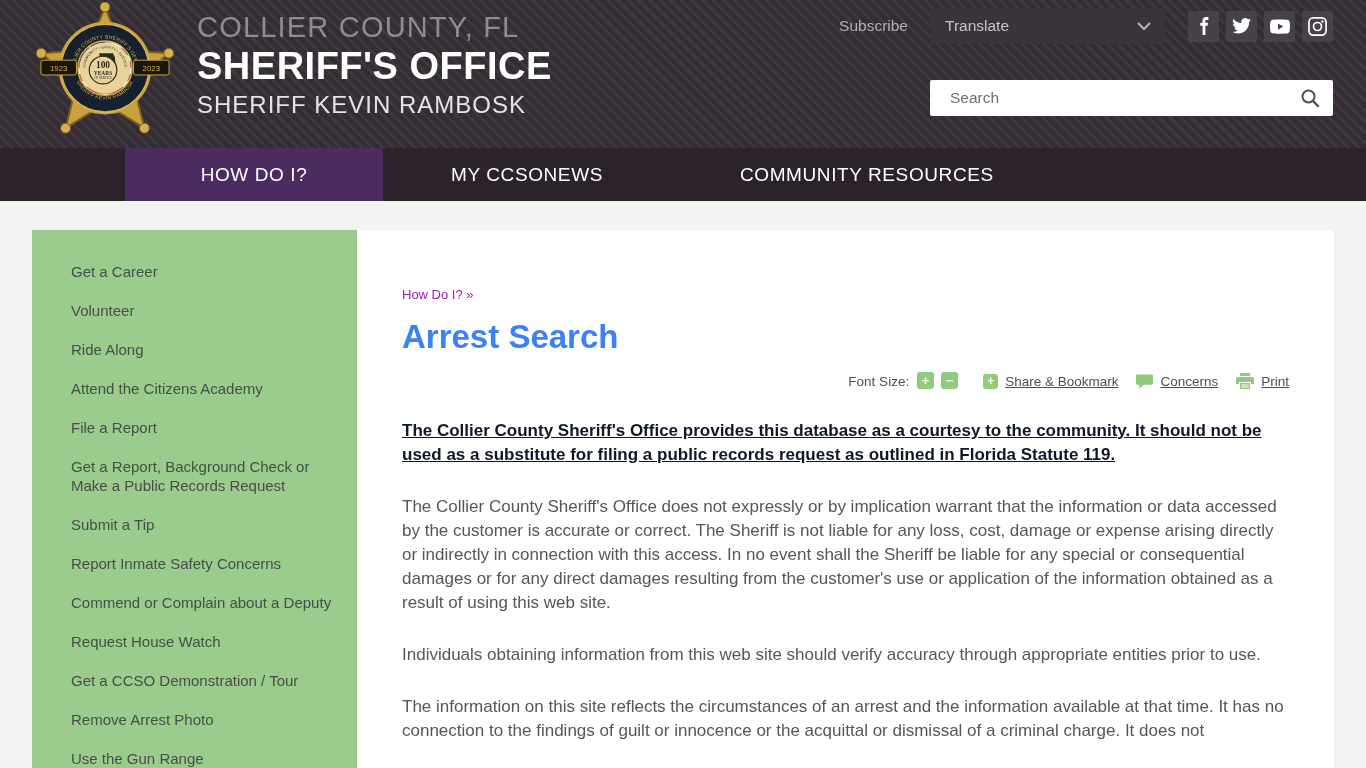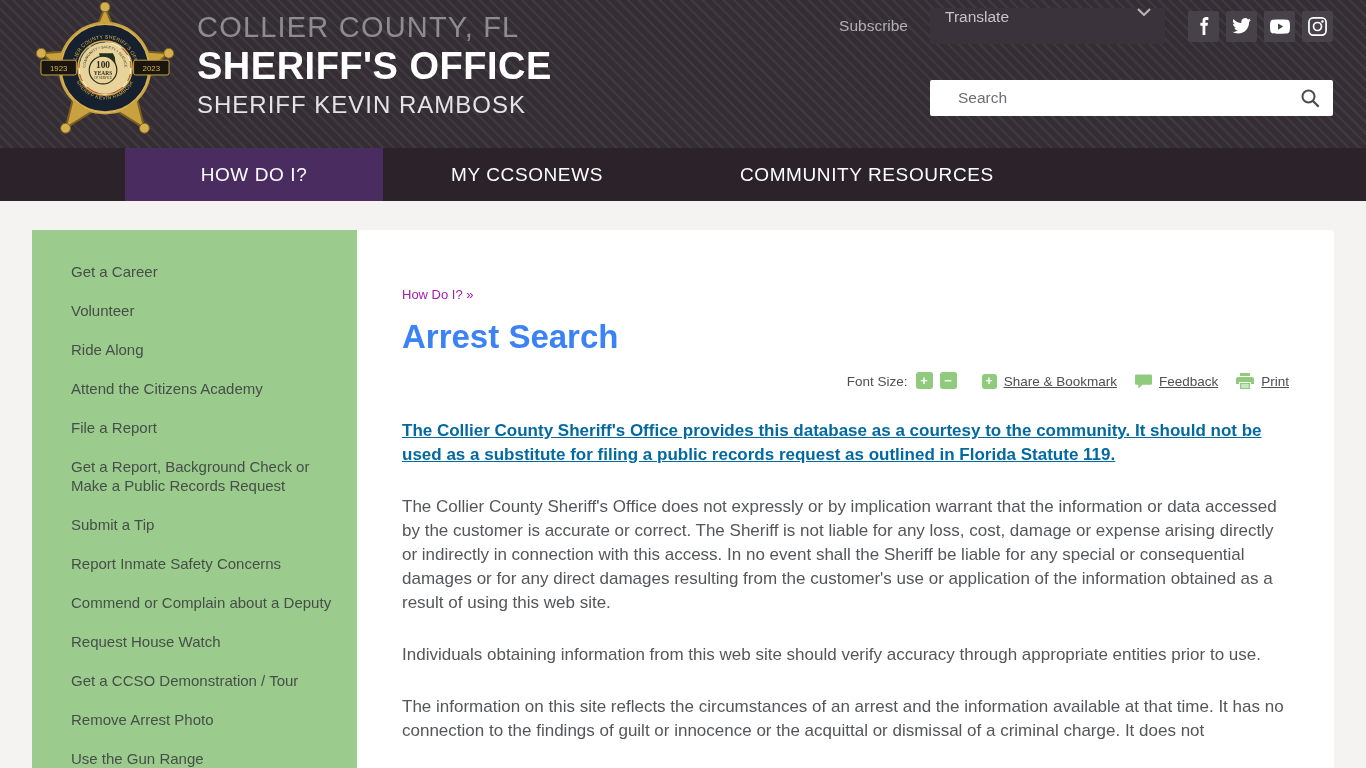--- a/index.html
+++ b/index.html
@@ -19,34 +19,34 @@
   .logo { position:absolute; left:36px; top:2px; width:138px; height:142px; }
   .title-block { position:absolute; left:197px; top:10px; }
   .county-line { font-size:29px; color:#8f8c91; letter-spacing:1.2px; line-height:34px; font-weight:400; }
   .office-line { font-size:38px; color:#ffffff; font-weight:700; letter-spacing:0.5px; line-height:44px; }
   .sheriff-line { font-size:24px; color:#e5e3e6; font-weight:300; letter-spacing:1px; line-height:30px; margin-top:2px; }
 
   .util-row { position:absolute; top:8px; right:33px; display:flex; align-items:center; height:36px; }
   .subscribe-link { color:#b3b0b4; font-size:15.5px; margin-right:22px; }
   .translate-box {
     width:235px; height:36px; background:#3a333b; border-radius:2px;
-    display:flex; justify-content:space-between;
+    display:flex; align-items:center; justify-content:space-between;
     padding:0 14px 0 15px; color:#c7c4c8; font-size:15.5px; margin-right:23px;
   }
   .socials { display:flex; gap:7px; }
   .social-btn {
     width:31px; height:31px; background:#474149; border-radius:2px;
     display:flex; align-items:center; justify-content:center;
   }
   .searchbar {
     position:absolute; top:80px; right:33px; width:403px; height:36px;
     background:#fff; border-radius:2px; display:flex; align-items:center;
   }
   .search-input {
-    flex:1; border:none; outline:none; height:100%; padding-left:28px;
+    flex:1; border:none; outline:none; height:100%; padding-left:20px;
     font-size:15.5px; color:#333; font-family:"Liberation Sans", sans-serif; background:transparent;
   }
   .search-input::placeholder { color:#6d6d71; opacity:1; }
   .search-btn { width:46px; height:100%; border:none; background:transparent; display:flex; align-items:center; justify-content:center; cursor:pointer; }
 
   
   .main-nav {
     height:53px; background:#2b2329; display:flex; align-items:stretch;
     padding-left:125px; color:#fff;
   }
@@ -81,21 +81,21 @@
   .tool-link { color:#4e4f53; text-decoration:underline; }
   .share-plus-icon {
     width:15px; height:15px; background:#8fca7d; border-radius:3px; margin-right:7px;
     color:#fff; font-weight:700; font-size:12px; line-height:15px; text-align:center; display:inline-block;
   }
   .share-plus-icon::before { content:"+"; }
   .tool-icon-svg { margin-right:7px; display:inline-block; }
 
   .body-copy { margin-top:30px; }
   .body-copy p { font-size:17px; line-height:24px; color:#55565b; margin-bottom:28px; max-width:890px; }
-  .body-copy p.disclaimer { font-weight:700; text-decoration:underline; color:#0369a1; }
+  .body-copy p.disclaimer { font-weight:700; text-decoration:underline; color:#0f172a; }
 </style>
 </head>
 <body>
 
 <header class="site-header">
 
   <a class="logo">
     <svg width="138" height="142" viewBox="0 0 140 144">
       <path d="M70,5 L87.6,48.7 L134.7,52 L98.5,82.3 L110,128 L70,103 L30,128 L41.5,82.3 L5.3,52 L52.4,48.7 Z" fill="#c9a23f" stroke="#7a5f1e" stroke-width="2"></path>
       <circle cx="70" cy="5" r="5" fill="#d4b050" stroke="#7a5f1e"></circle>
@@ -246,21 +246,21 @@
       <button class="fs-btn">+</button>
       <button class="fs-btn">−</button>
       <span class="tool-group">
         <span class="share-plus-icon"></span>
         <a class="tool-link">Share &amp; Bookmark</a>
       </span>
       <span class="tool-group">
         <svg class="tool-icon-svg" width="17" height="15" viewBox="0 0 18 15">
           <path fill="#8fca7d" d="M1.5 0h15A1.5 1.5 0 0 1 18 1.5v8a1.5 1.5 0 0 1-1.5 1.5H8l-4.5 4v-4H1.5A1.5 1.5 0 0 1 0 9.5v-8A1.5 1.5 0 0 1 1.5 0z"></path>
         </svg>
-        <a class="tool-link">Feedback</a>
+        <a class="tool-link">Concerns</a>
       </span>
       <span class="tool-group">
         <svg class="tool-icon-svg" width="18" height="16" viewBox="0 0 18 16">
           <path fill="#8fca7d" d="M4 0h10v3H4zM2 4h14a2 2 0 0 1 2 2v5h-3V9H3v2H0V6a2 2 0 0 1 2-2z"></path>
           <path fill="#8fca7d" d="M4 10h10v6H4z"></path>
           <rect x="5.2" y="11.5" width="7.6" height="1" fill="#fff"></rect>
           <rect x="5.2" y="13.5" width="7.6" height="1" fill="#fff"></rect>
         </svg>
         <a class="tool-link">Print</a>
       </span>

